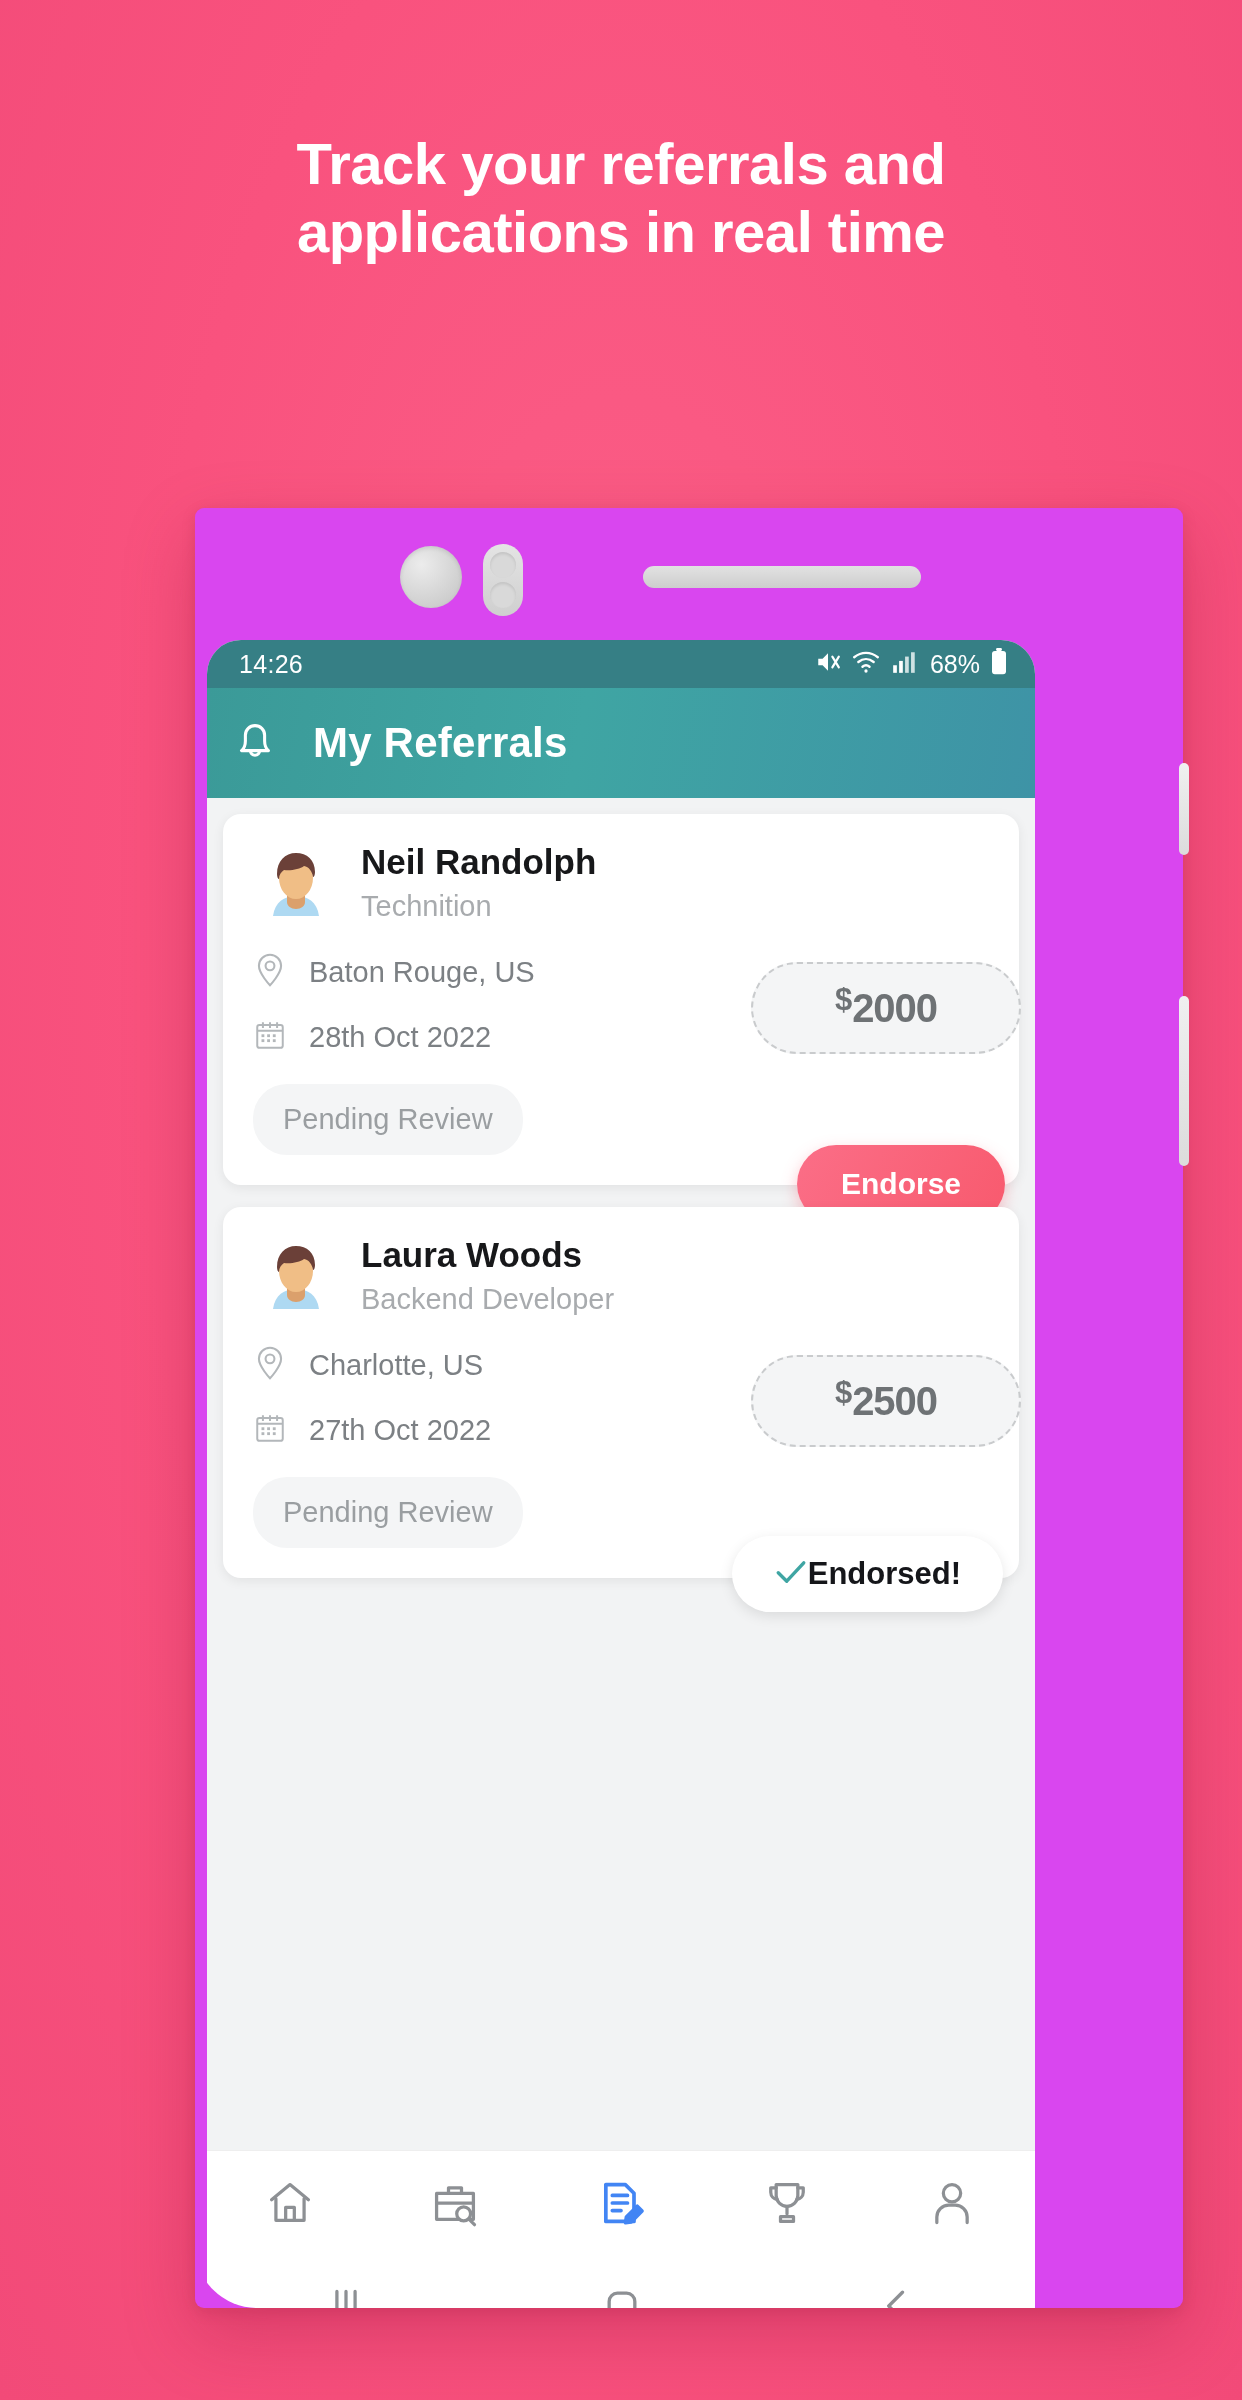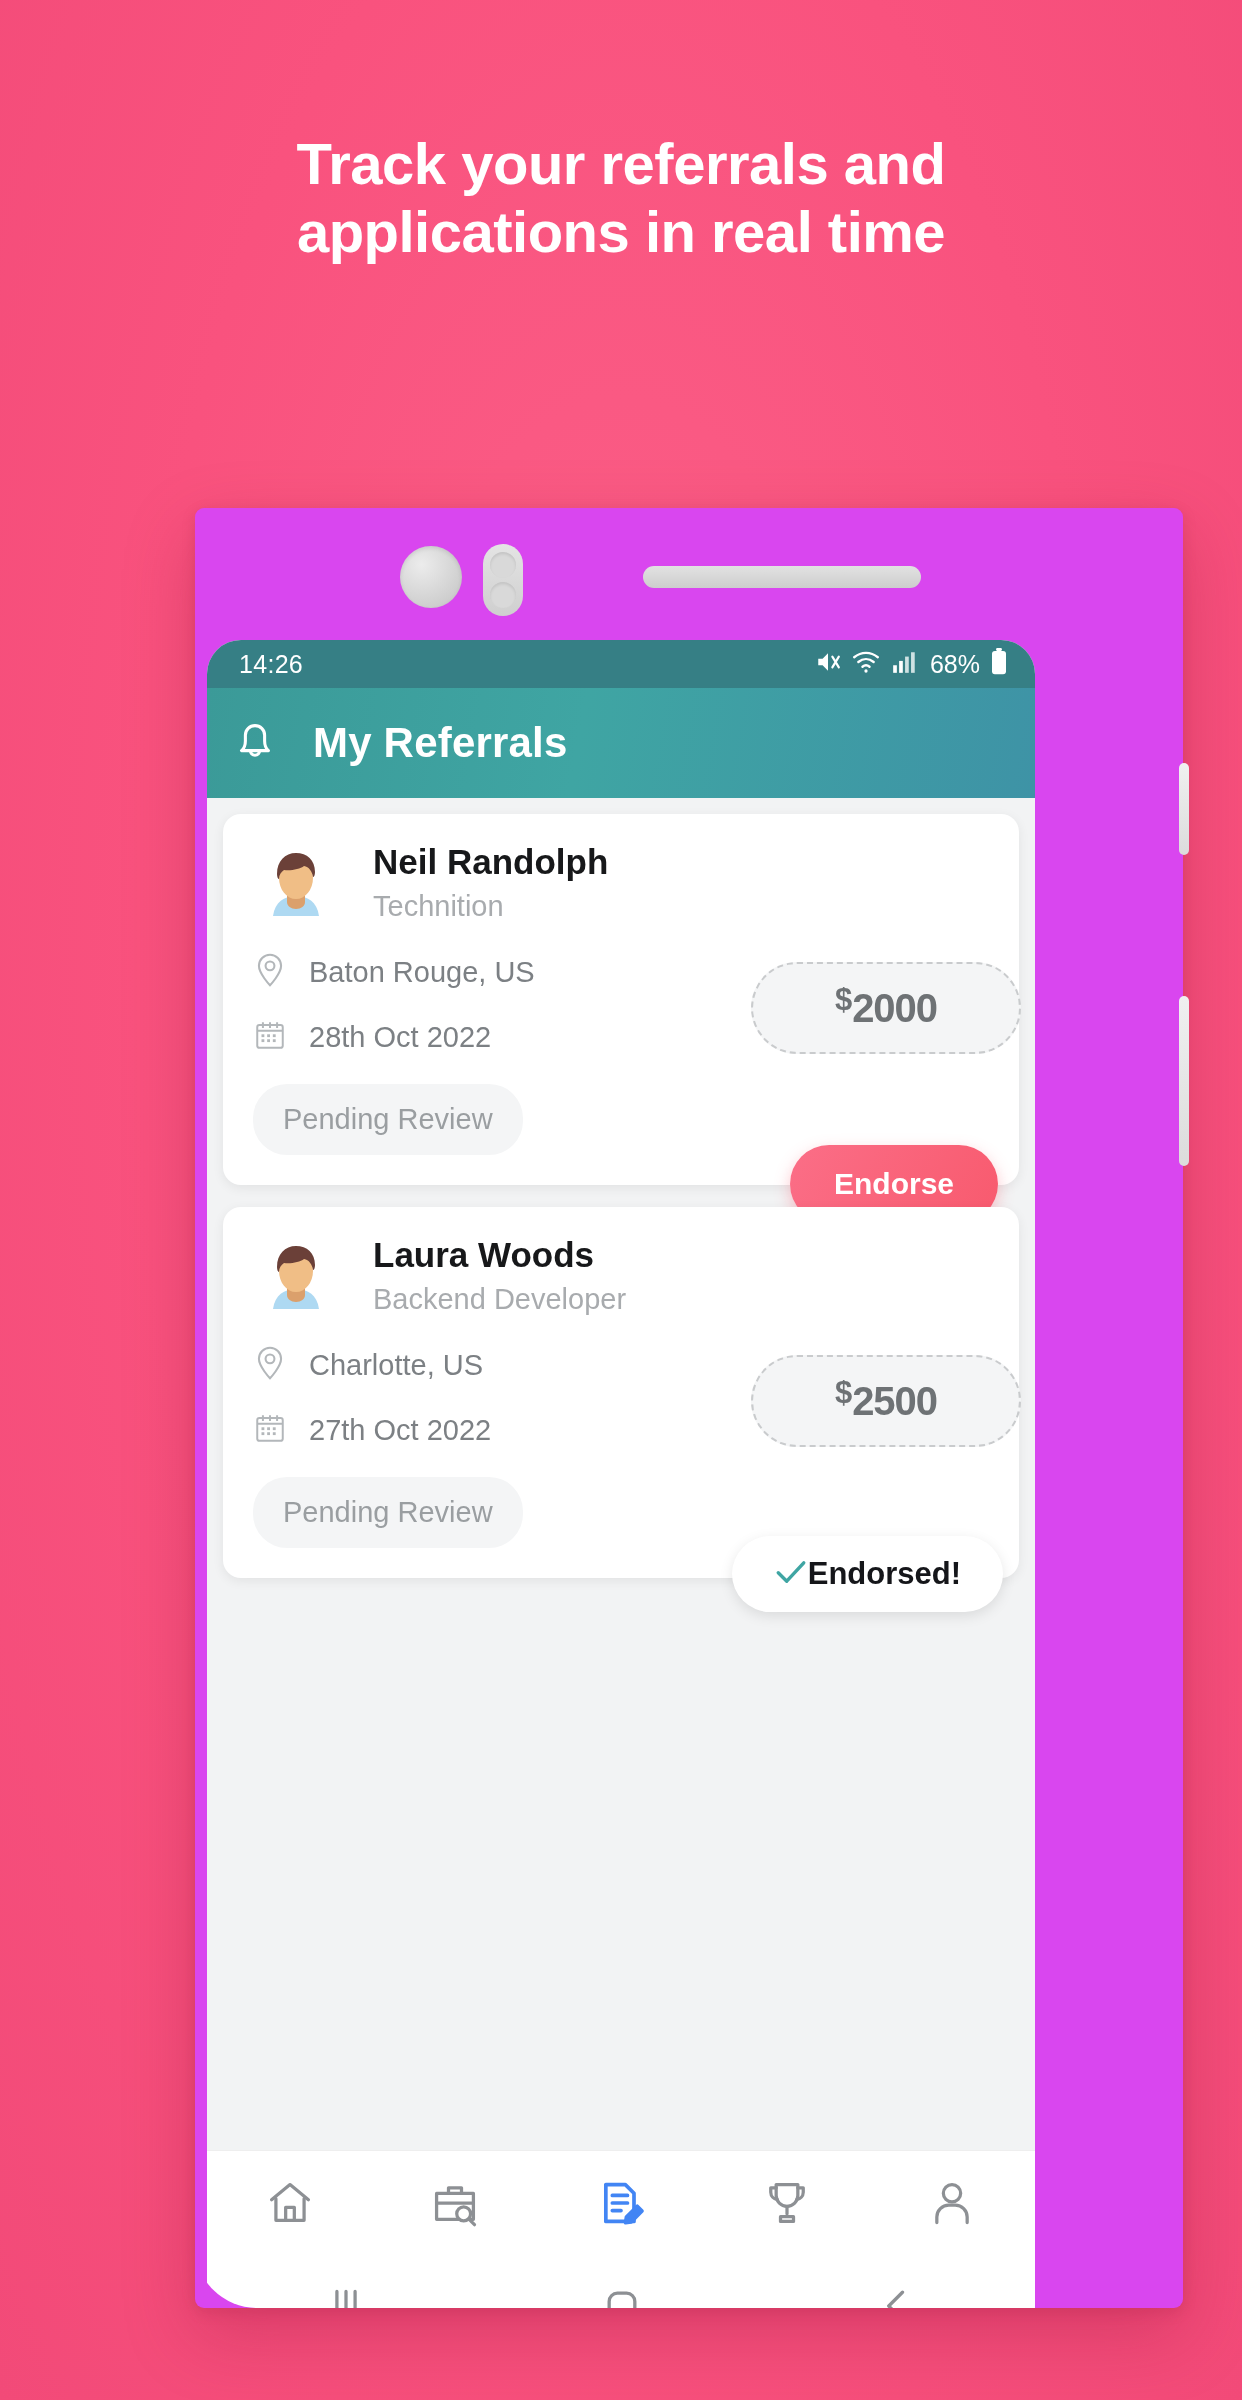--- a/index.html
+++ b/index.html
@@ -88,21 +88,21 @@
   
   .list { padding:16px 16px 0 16px; }
   .card {
     background:#ffffff; border-radius:18px;
     box-shadow:0 3px 12px rgba(0,0,0,0.07);
     padding:26px 30px 30px 30px;
     position:relative;
     margin-bottom:22px;
   }
 
-  .person { display:flex; align-items:center; gap:34px; }
+  .person { display:flex; align-items:center; gap:22px; }
   .avatar { width:86px; height:86px; position:relative; flex:none; }
   .p-name { font-size:35px; font-weight:bold; color:#17181a; line-height:1.1; }
   .p-role { font-size:29px; color:#a8abae; margin-top:9px; }
 
   .meta { margin-top:26px; }
   .meta-row { display:flex; align-items:center; gap:22px; margin-bottom:26px; }
   .meta-row:last-child { margin-bottom:0; }
   .meta-text { font-size:29px; color:#7c8084; }
 
   .price {
@@ -117,21 +117,21 @@
   .price .cur { font-size:31px; align-self:flex-start; margin-top:18px; }
   .price .amt { font-size:40px; letter-spacing:-1px; }
 
   .status-pill {
     display:inline-block; margin-top:28px;
     background:#f4f5f6; border-radius:34px;
     padding:19px 30px; font-size:29px; color:#9a9ea1;
   }
 
   .endorse-btn {
-    position:absolute; right:21px; bottom:-38px;
+    position:absolute; right:14px; bottom:-38px;
     background:linear-gradient(120deg,#fb6e87,#f85a6e);
     color:#ffffff; font-size:30px; font-weight:bold;
     padding:22px 44px; border-radius:40px; border:none;
     box-shadow:0 6px 16px rgba(248,90,110,0.35);
     cursor:pointer;
   }
   .endorsed-toast {
     position:absolute; right:16px; bottom:-34px;
     background:#ffffff; border-radius:40px;
     padding:20px 42px; display:flex; align-items:center; 

